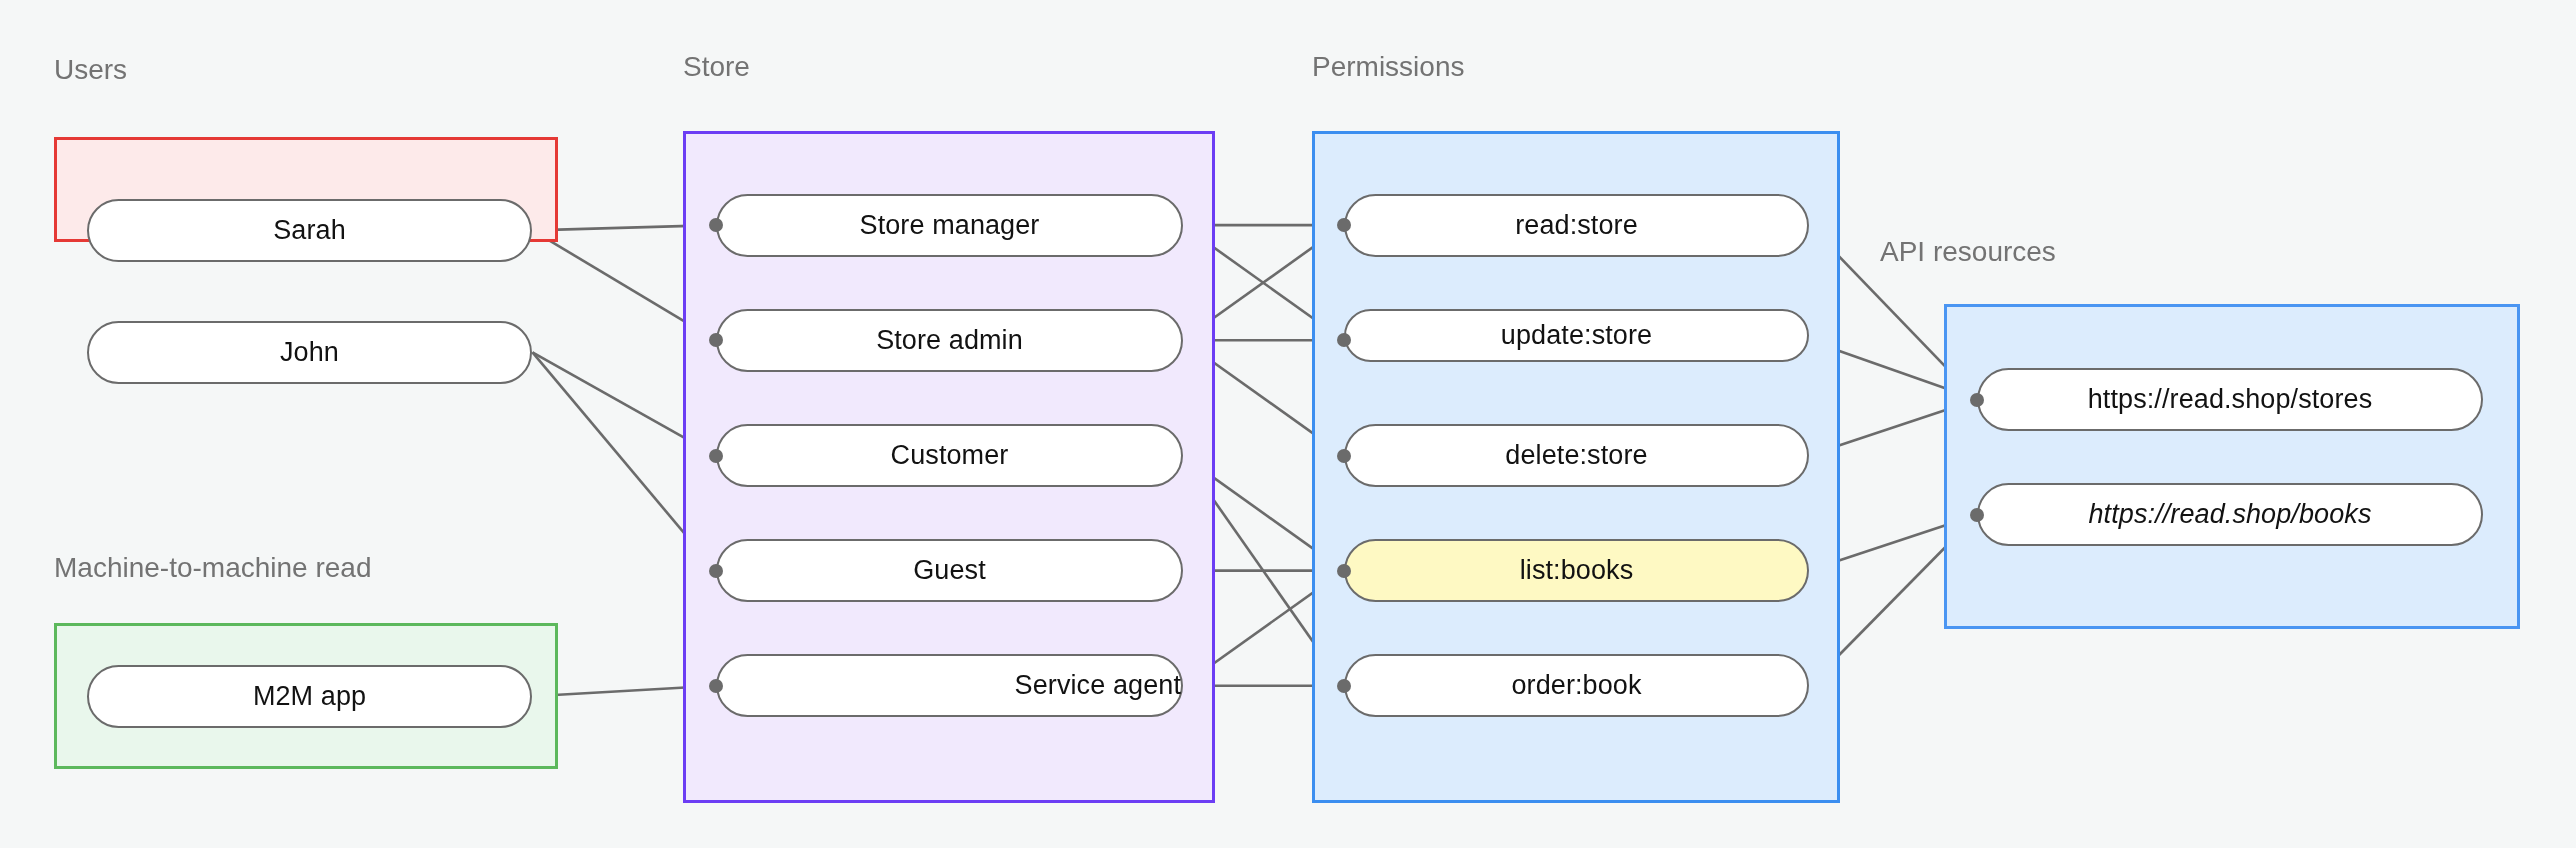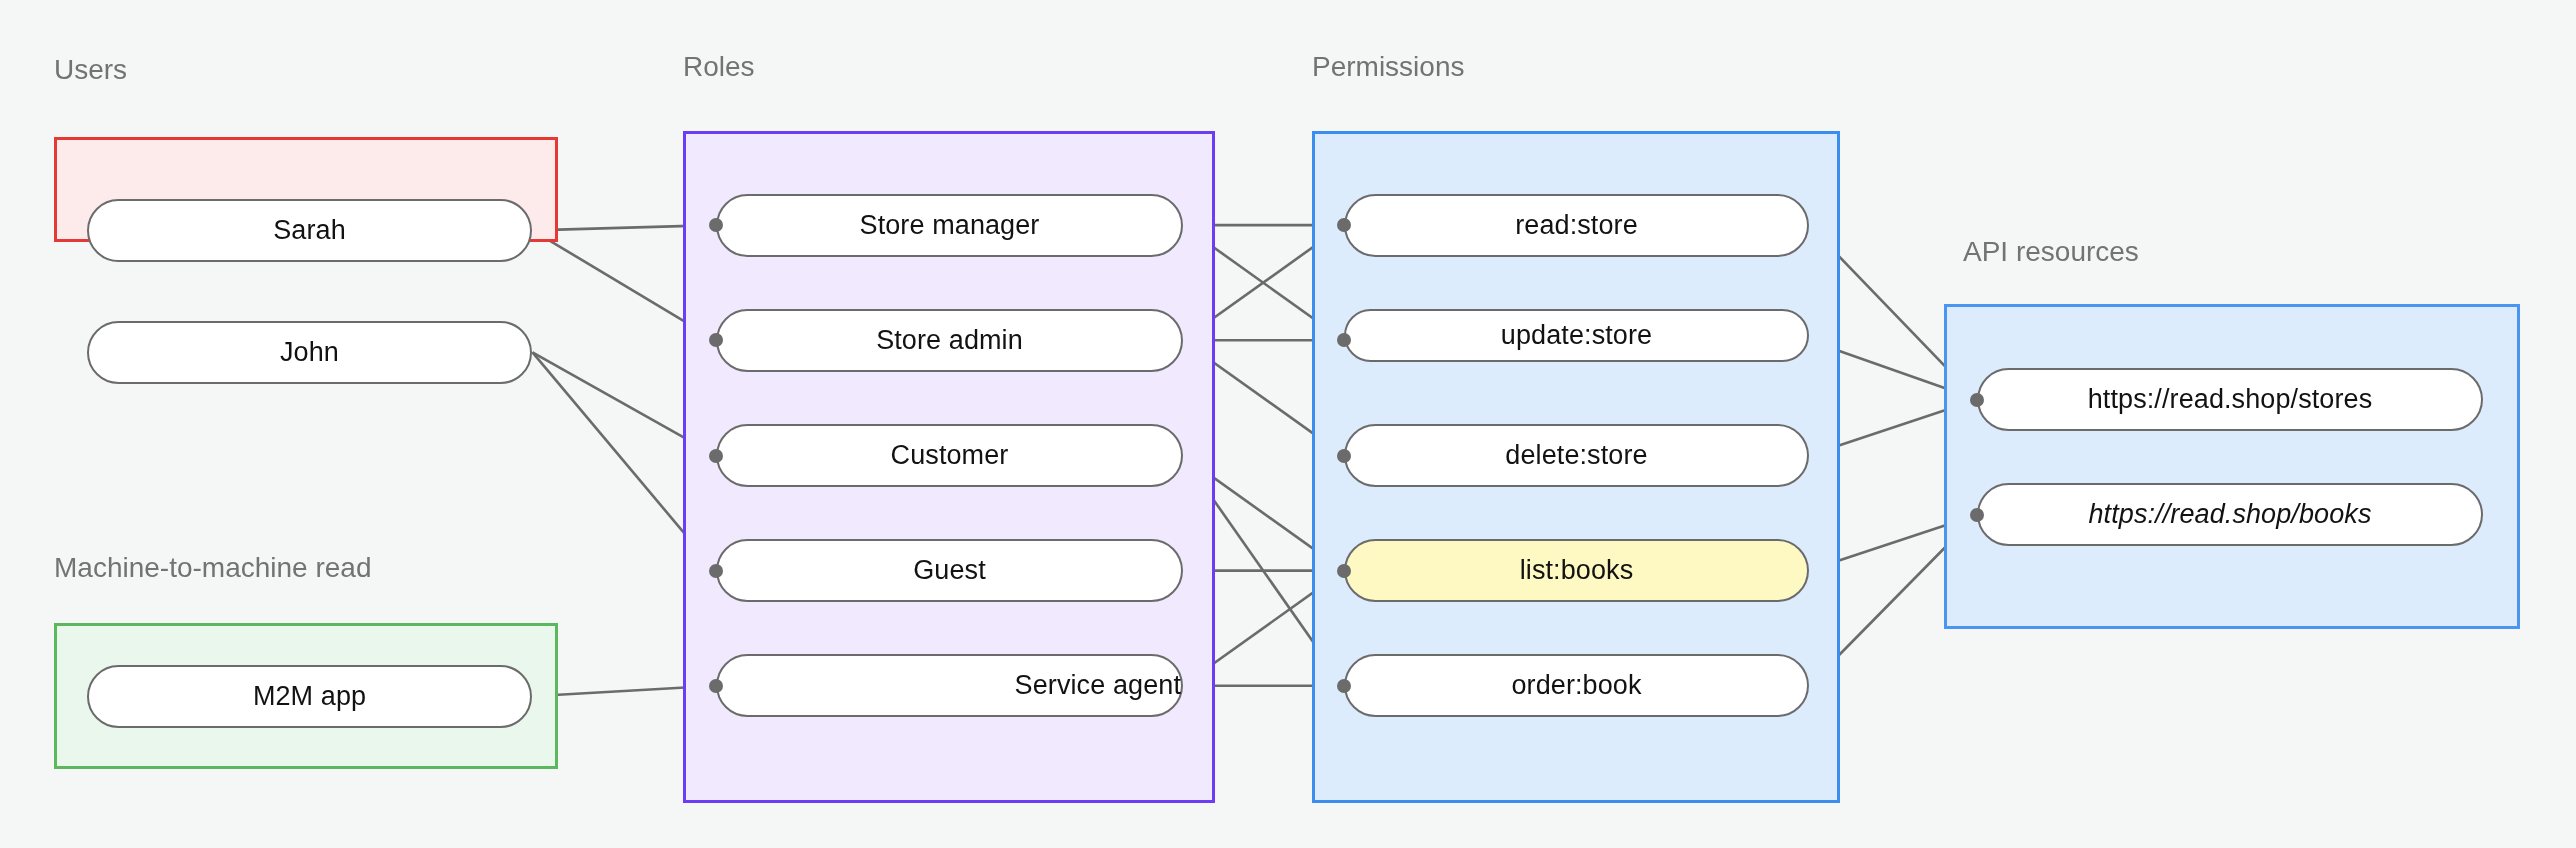--- a/index.html
+++ b/index.html
@@ -103,21 +103,21 @@
       </div>
       <div class="node" style="left: 87px; top: 321px; width: 445px; height: 63px; border-color: rgb(107, 107, 107); background: rgb(255, 255, 255); text-align: right;">
         <span class="node-label">John</span>
       </div>
       <div class="group-box group-m2m" style="left: 54px; top: 623px; width: 504px; height: 146px; border-color: rgb(92, 184, 92); background: rgb(233, 247, 236);"></div>
       <div class="group-title" style="left: 54px; top: 552px;">Machine-to-machine read</div>
       <div class="node" style="left: 87px; top: 665px; width: 445px; height: 63px; border-color: rgb(107, 107, 107); background: rgb(255, 255, 255);">
         <span class="node-label">M2M app</span>
       </div>
       <div class="group-box group-roles" style="left: 683px; top: 131px; width: 532px; height: 672px; border-color: rgb(108, 61, 244); background: rgb(241, 233, 253);"></div>
-      <div class="group-title" style="left: 683px; top: 51px;">Roles</div>
+      <div class="group-title" style="left: 683px; top: 51px;">Store</div>
       <div class="node" style="left: 716px; top: 194px; width: 467px; height: 63px; border-color: rgb(107, 107, 107); background: rgb(255, 255, 255); text-align: right;">
         <span class="node-label">Store manager</span>
       </div>
       <div class="node" style="left: 716px; top: 309px; width: 467px; height: 63px; border-color: rgb(107, 107, 107); background: rgb(255, 255, 255);">
         <span class="node-label">Store admin</span>
       </div>
       <div class="node" style="left: 716px; top: 424px; width: 467px; height: 63px; border-color: rgb(107, 107, 107); background: rgb(255, 255, 255);">
         <span class="node-label">Customer</span>
       </div>
       <div class="node" style="left: 716px; top: 539px; width: 467px; height: 63px; border-color: rgb(107, 107, 107); background: rgb(255, 255, 255);">
@@ -137,21 +137,21 @@
       <div class="node" style="left: 1344px; top: 424px; width: 465px; height: 63px; border-color: rgb(107, 107, 107); background: rgb(255, 255, 255);">
         <span class="node-label">delete:store</span>
       </div>
       <div class="node" style="left: 1344px; top: 539px; width: 465px; height: 63px; border-color: rgb(107, 107, 107); background: #fef9c3;">
         <span class="node-label">list:books</span>
       </div>
       <div class="node" style="left: 1344px; top: 654px; width: 465px; height: 63px; border-color: rgb(107, 107, 107); background: rgb(255, 255, 255);">
         <span class="node-label">order:book</span>
       </div>
       <div class="group-box group-api" style="left: 1944px; top: 304px; width: 576px; height: 325px; border-color: rgb(74, 149, 242); background: rgb(220, 236, 253);"></div>
-      <div class="group-title" style="left: 1963px; top: 236px;">API resources</div>
+      <div class="group-title" style="left: 1880px; top: 236px;">API resources</div>
       <div class="node" style="left: 1977px; top: 368px; width: 506px; height: 63px; border-color: rgb(107, 107, 107); background: rgb(255, 255, 255);">
         <span class="node-label">https://read.shop/stores</span>
       </div>
       <div class="node" style="left: 1977px; top: 483px; width: 506px; height: 63px; border-color: rgb(107, 107, 107); background: rgb(255, 255, 255); font-style: italic;">
         <span class="node-label">https://read.shop/books</span>
       </div>
       <div class="port" style="left: 709px; top: 218px; background: rgb(107, 107, 107);"></div>
       <div class="port" style="left: 709px; top: 333px; background: rgb(107, 107, 107);"></div>
       <div class="port" style="left: 709px; top: 449px; background: rgb(107, 107, 107);"></div>
       <div class="port" style="left: 709px; top: 564px; background: rgb(107, 107, 107);"></div>

